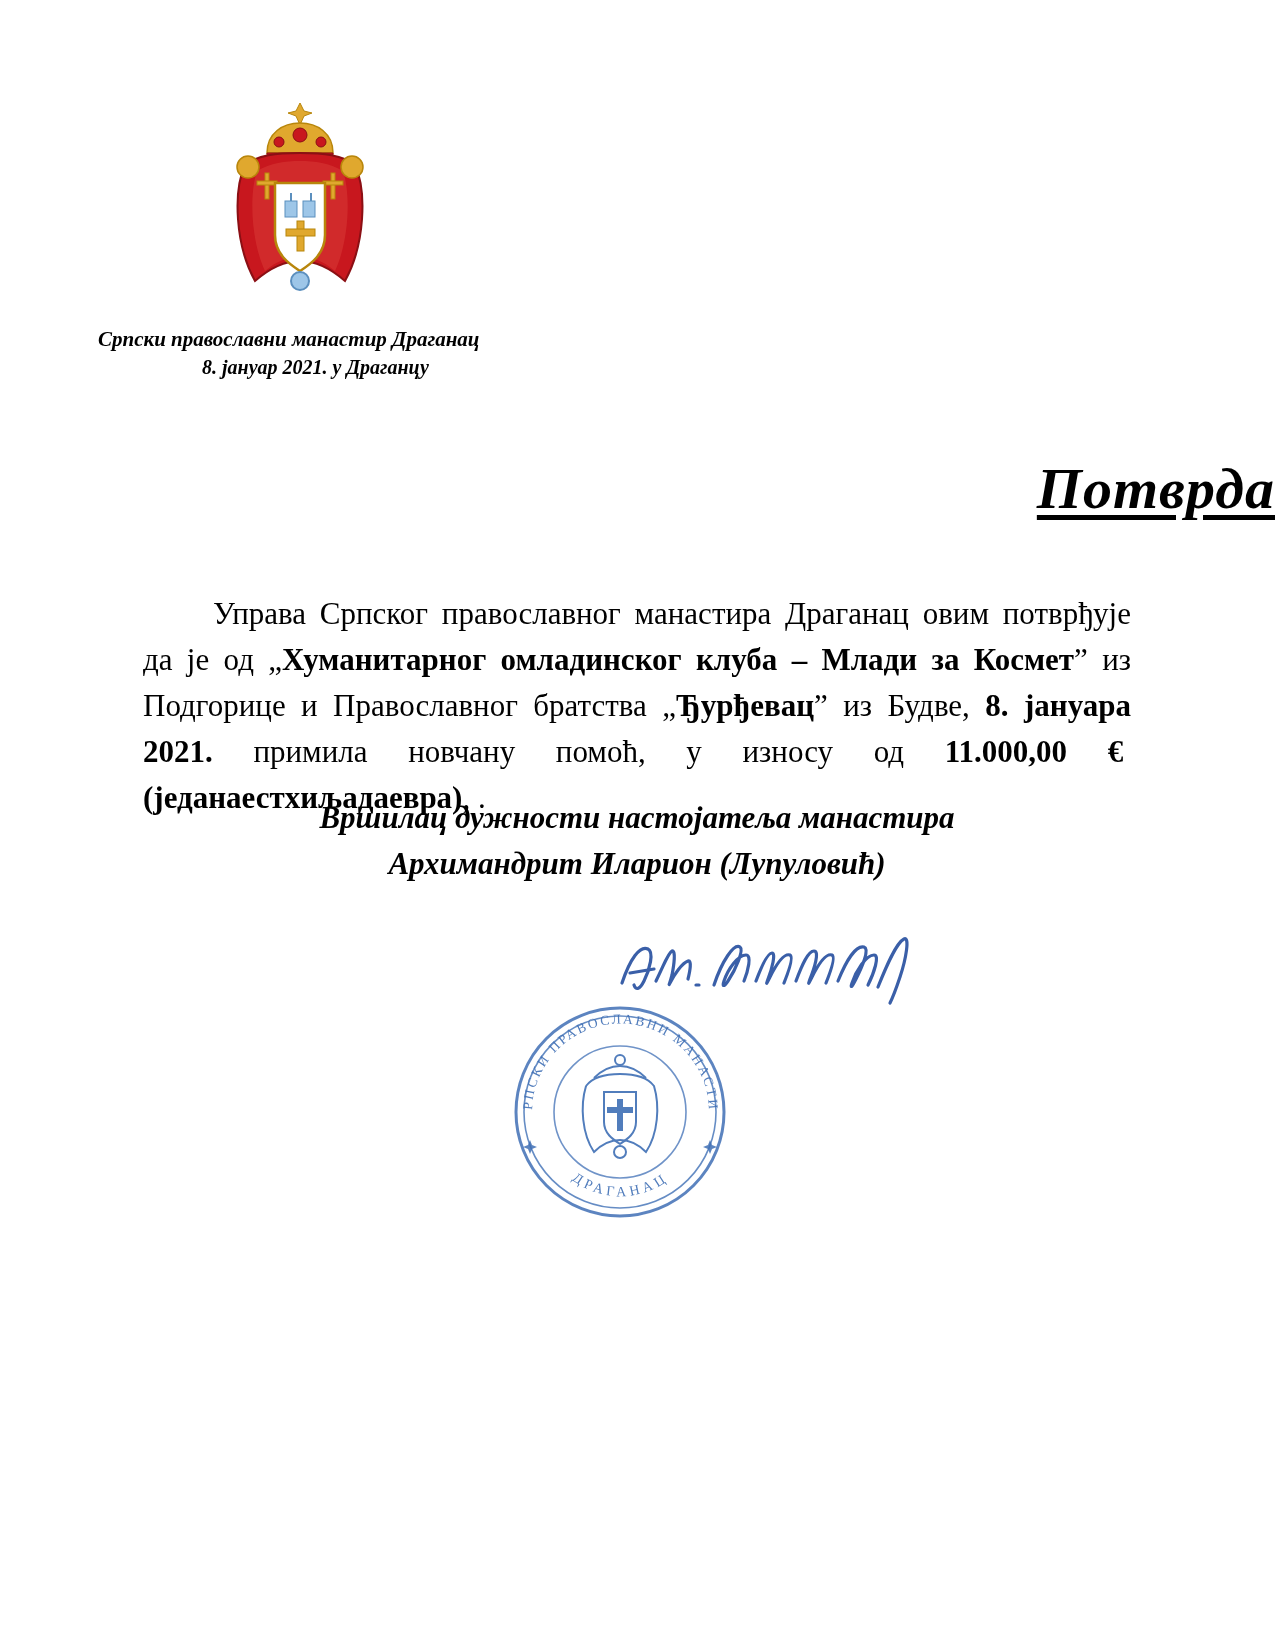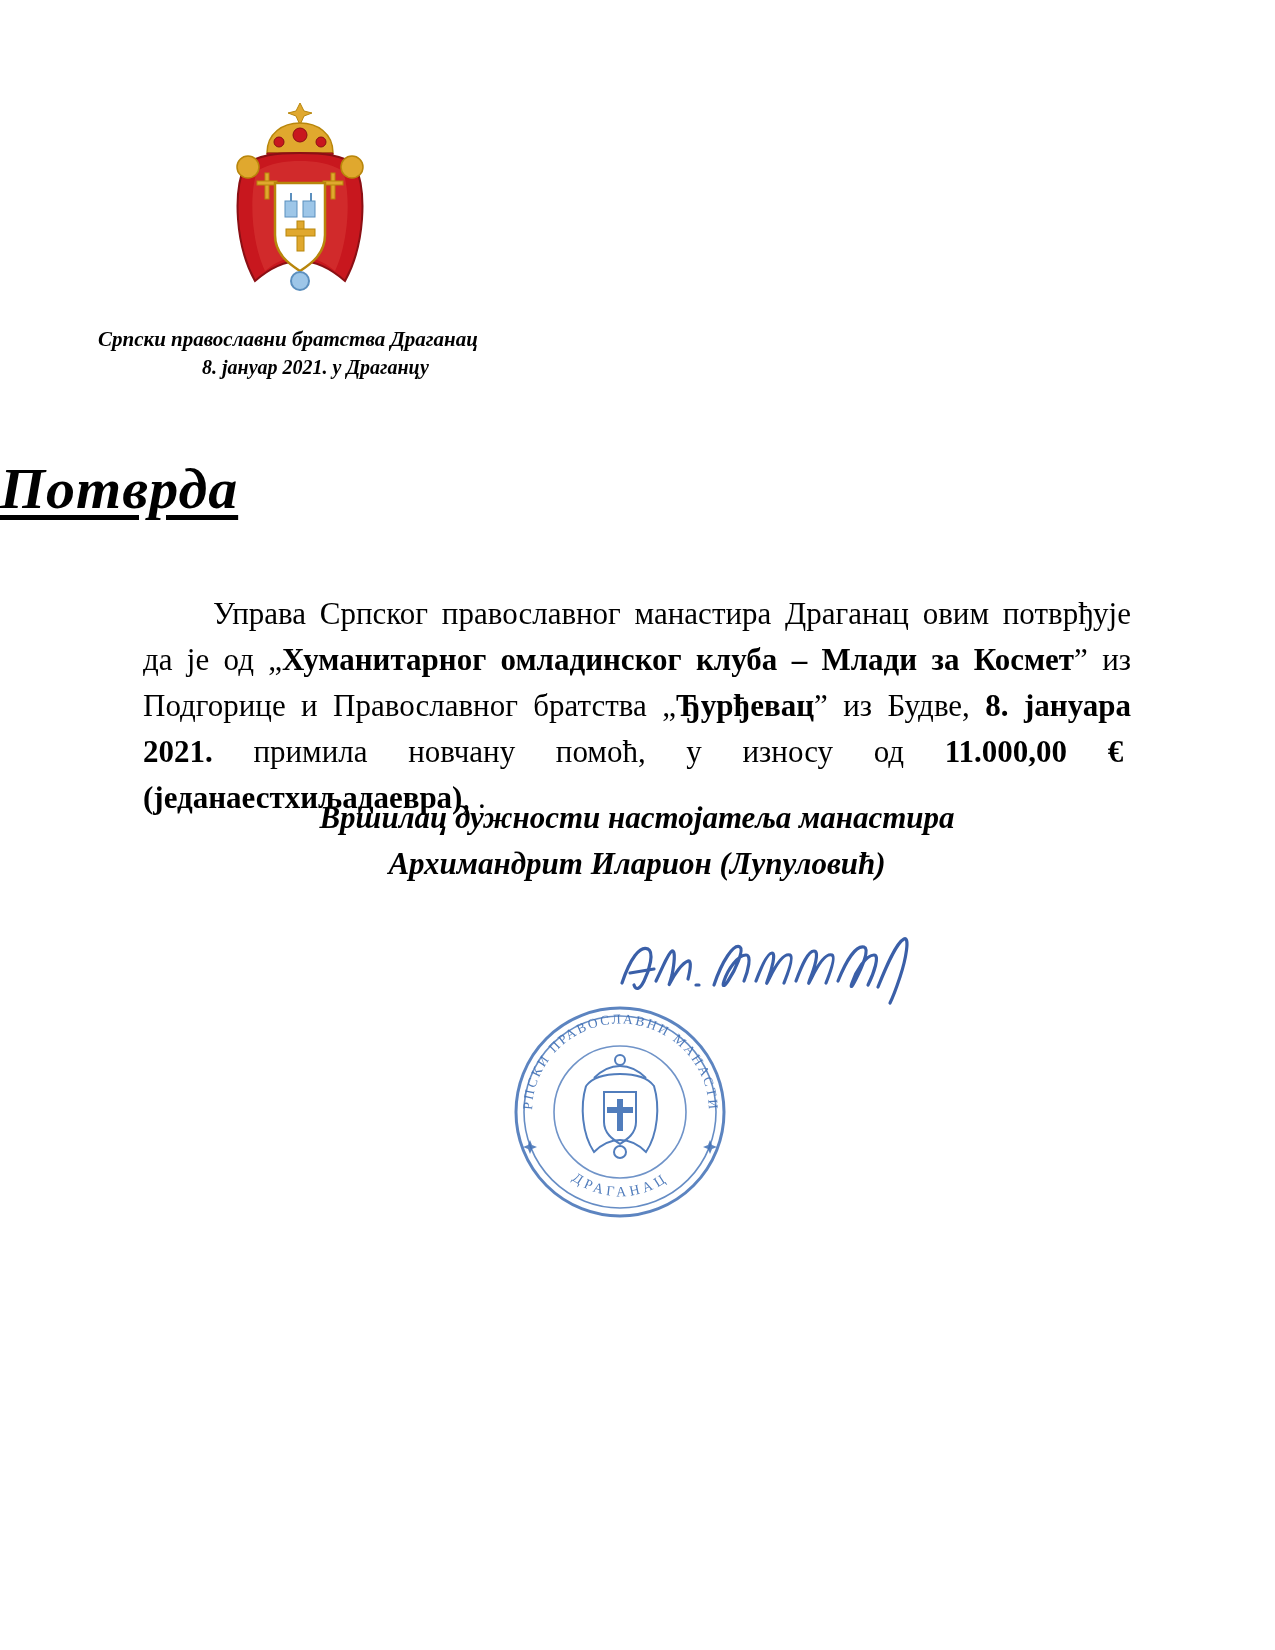--- a/index.html
+++ b/index.html
@@ -56,21 +56,21 @@
     margin-left: 104px;
     white-space: nowrap;
   }
 
   
   .title {
     position: absolute;
     left: 0;
     top: 455px;
     width: 1275px;
-    text-align: left;
+    text-align: right;
     font-family: "Liberation Serif", serif;
     font-weight: bold;
     font-style: italic;
     font-size: 58px;
     letter-spacing: 1px;
     text-decoration: underline;
     text-underline-offset: 7px;
   }
 
   
@@ -168,21 +168,21 @@
       <g fill="#e0a82e" stroke="#b8860b" stroke-width="1">
         <rect x="92" y="126" width="7" height="30"></rect>
         <rect x="81" y="134" width="29" height="7"></rect>
       </g>
 
       <circle cx="95" cy="186" r="9" fill="#9dc6e8" stroke="#5b8fbe" stroke-width="2"></circle>
     </svg>
   </div>
 
   <div class="header-block">
-    <div class="header-line1">Српски православни братства Драганац</div>
+    <div class="header-line1">Српски православни манастир Драганац</div>
     <div class="header-line2">8. јануар 2021. у Драганцу</div>
   </div>
 
   <div class="title">Потврда</div>
 
   <div class="body-block">
     <p class="para"><span>Управа Српског православног манастира Драганац овим потврђује да је од </span><span>„</span><b>Хуманитарног омладинског клуба – Млади за Космет</b><span>”</span><span> из Подгорице и Православног братства </span><span>„</span><b>Ђурђевац</b><span>”</span><span> из Будве, </span><b>8. јануара 2021.</b><span> примила новчану помоћ, у износу од </span><b>11.000,00 €</b>&nbsp; <b>(једанаестхиљадаевра)</b><span>, .</span></p>
   </div>
 
   <div class="sign-block">

